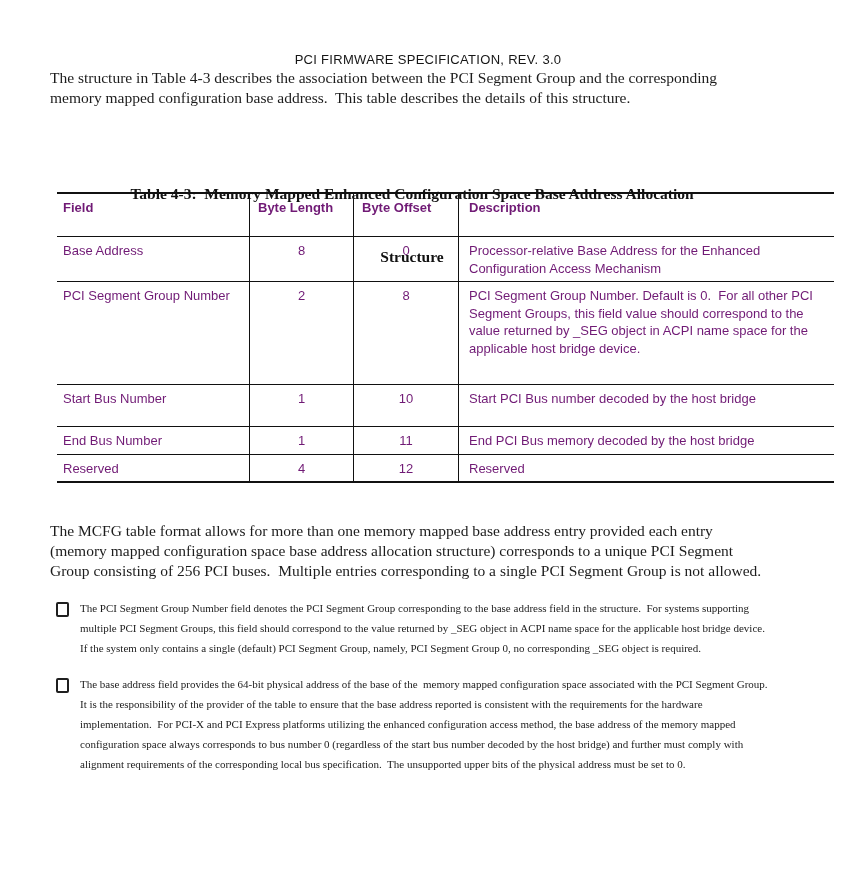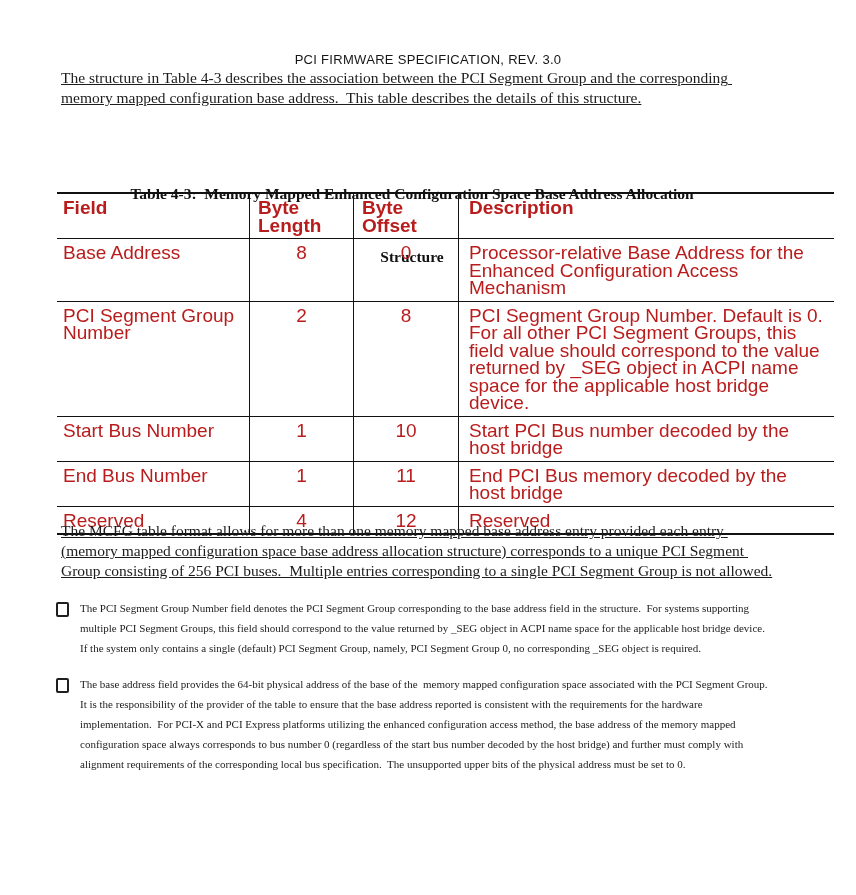--- a/index.html
+++ b/index.html
@@ -23,29 +23,28 @@
     font-size: 13px;
     letter-spacing: 0.3px;
     color: #161616;
     white-space: pre-wrap;
     margin-top: 40px;
   }
 
   
   .serif-par {
     position: absolute;
-    left: 61px;
+    left: 50px;
     width: 714px;
     margin: 0;
     font-family: "Liberation Serif", serif;
     font-size: 15.5px;
     line-height: 20px;
     color: #1c1c1c;
     white-space: pre-wrap;
-    text-decoration: underline;
   }
   .intro-par { top: 68px; }
   .mcfg-par  { top: 506px; margin-top: 15px; }
 
   
   .table-caption {
     position: absolute;
     top: 141px;
     left: 57px;
     width: 710px;
@@ -63,23 +62,23 @@
   .spec-table {
     position: absolute;
     top: 192px;
     left: 57px;
     width: 710px;
     border-collapse: collapse;
     table-layout: fixed;
     border-top: 2px solid #111111;
     border-bottom: 2px solid #111111;
     font-family: "Liberation Sans", sans-serif;
-    font-size: 19px;
+    font-size: 13px;
     line-height: 17.5px;
-    color: #b91c1c;
+    color: #701a75;
   }
   .spec-table th, .spec-table td {
     border-top: 1px solid #111111;
     vertical-align: top;
     padding: 5px 8px 4px 8px;
     overflow: hidden;
     white-space: pre-wrap;
     font-weight: normal;
     text-align: left;
   }

